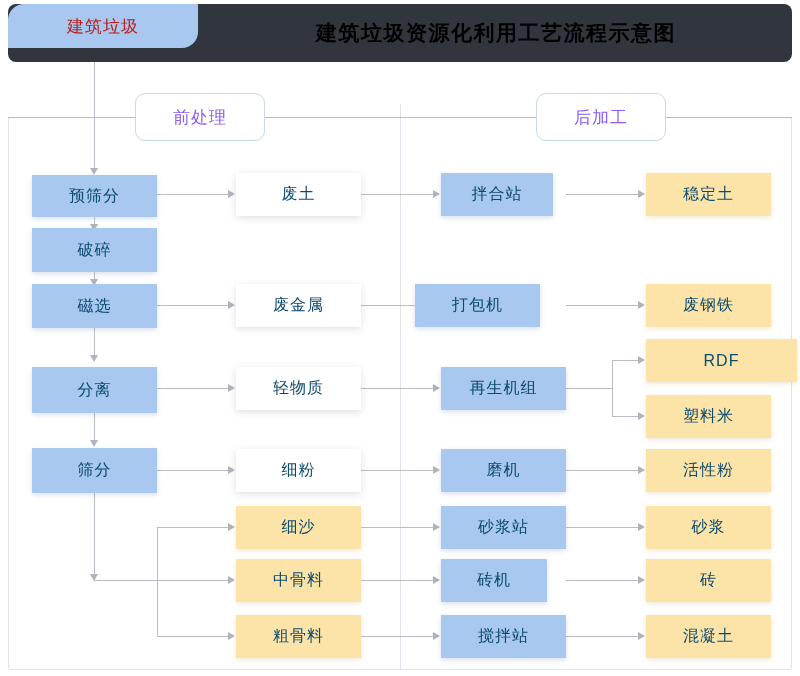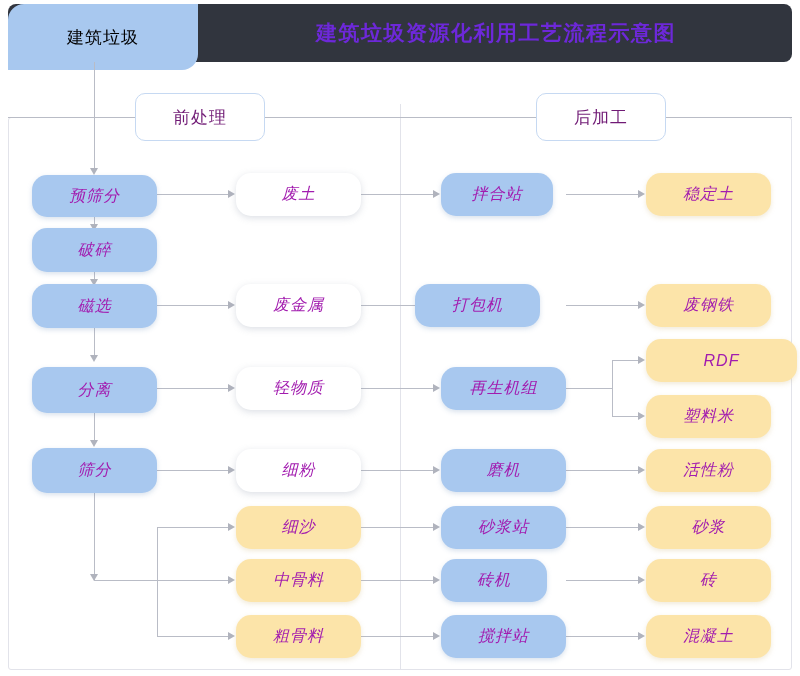--- a/index.html
+++ b/index.html
@@ -12,54 +12,54 @@
   #root { position: relative; width: 800px; height: 676px; background: #fff; }
 
   
   .hdr-bar {
     position: absolute; left: 8px; top: 4px; width: 784px; height: 58px;
     background: #31353e; border-radius: 8px;
   }
   .hdr-title {
     position: absolute; left: 200px; top: 4px; width: 592px; height: 58px;
     display: flex; align-items: center; justify-content: center;
-    color: #6d28d9; font-size: 21px; font-weight: bold; letter-spacing: 1.5px;
+    color: #000000; font-size: 21px; font-weight: bold; letter-spacing: 1.5px;
   }
   .hdr-tab {
-    position: absolute; left: 8px; top: 4px; width: 190px; height: 66px;
+    position: absolute; left: 8px; top: 4px; width: 190px; height: 44px;
     background: #a8c8ef;
     border-radius: 16px 0 16px 0;
     display: flex; align-items: center; justify-content: center;
-    color: #000000; font-size: 17px; letter-spacing: 1px;
+    color: #b91c1c; font-size: 17px; letter-spacing: 1px;
   }
 
   
   .panel {
     position: absolute; left: 8px; top: 117px; width: 784px; height: 553px;
     border: 1px solid #e2e3ea; border-radius: 3px; background: #fff;
   }
   .vdiv {
     position: absolute; left: 400px; top: 104px; width: 1px; height: 566px;
     background: #e2e3ea;
   }
 
   
   .chip {
     position: absolute; height: 48px;
     background: #ffffff; border: 1px solid #c6d9f2; border-radius: 10px;
     display: flex; align-items: center; justify-content: center;
-    color: #701a75; font-size: 17px; letter-spacing: 1px;
+    color: #8b5cf6; font-size: 17px; letter-spacing: 1px;
   }
   .chip.pre  { left: 135px; top: 93px; width: 130px; }
   .chip.post { left: 536px; top: 93px; width: 130px; }
 
   
   .node {
     position: absolute; display: flex; align-items: center; justify-content: center;
-    border-radius: 15px; font-size: 16px; color: #a21caf; letter-spacing: 1px; font-style: italic;
+    border-radius: 0; font-size: 16px; color: #0c4a6e; letter-spacing: 1px;
   }
   .node.blue   { background: #a8c8ef; box-shadow: 0 2px 5px rgba(120,150,190,.28); }
   .node.white  { background: #ffffff; box-shadow: 0 2px 7px rgba(140,150,170,.30); }
   .node.yellow { background: #fce4a9; box-shadow: 0 2px 5px rgba(205,180,120,.28); }
 
   
   .ln { position: absolute; background: #b9bcc6; }
   .lh { height: 1px; }
   .lv { width: 1px; }
   .arw { position: absolute; width: 0; height: 0; }

